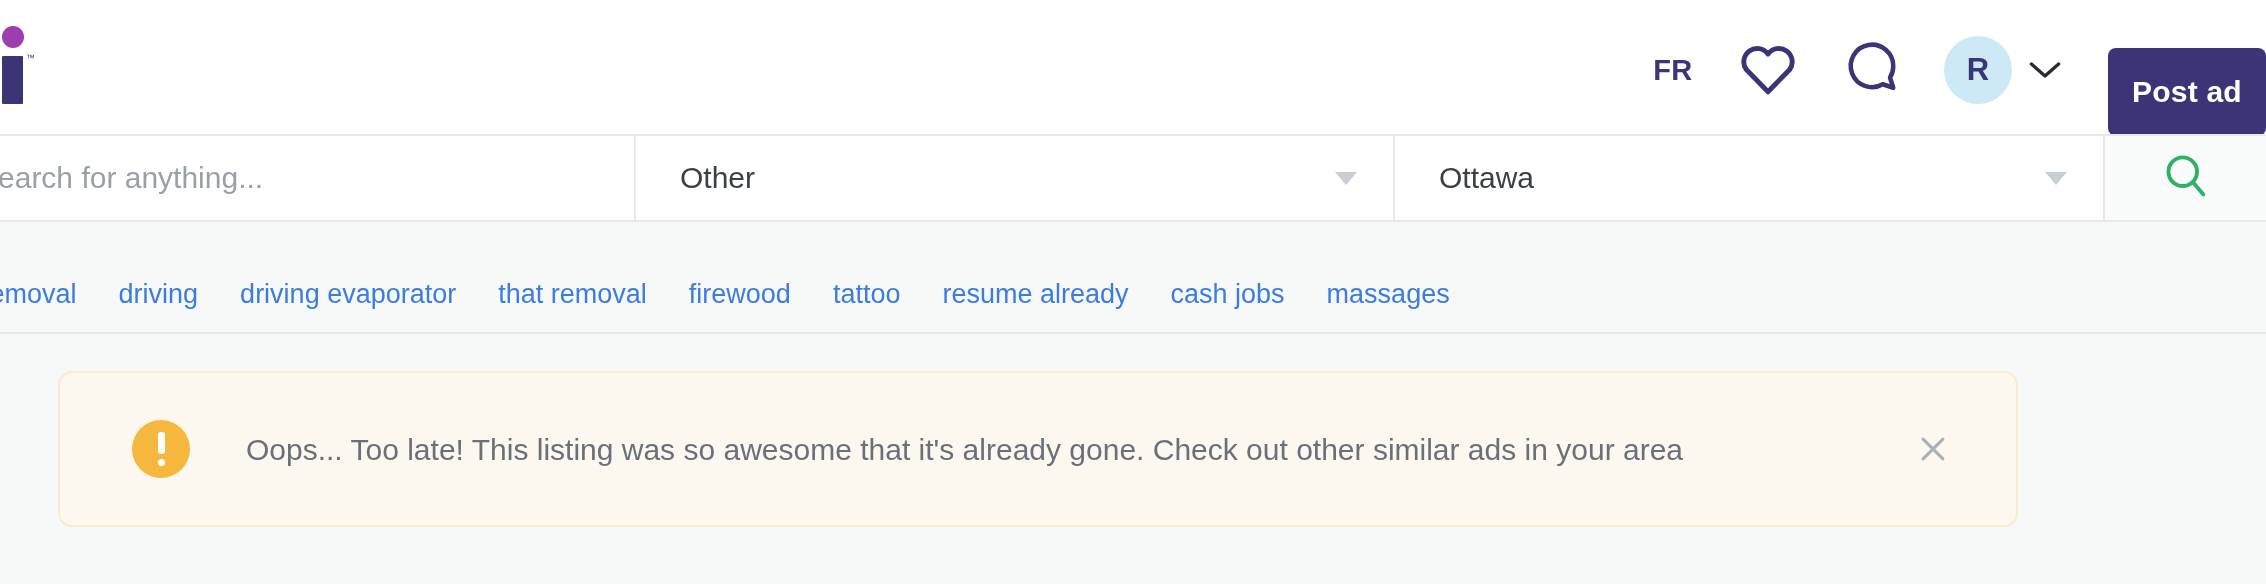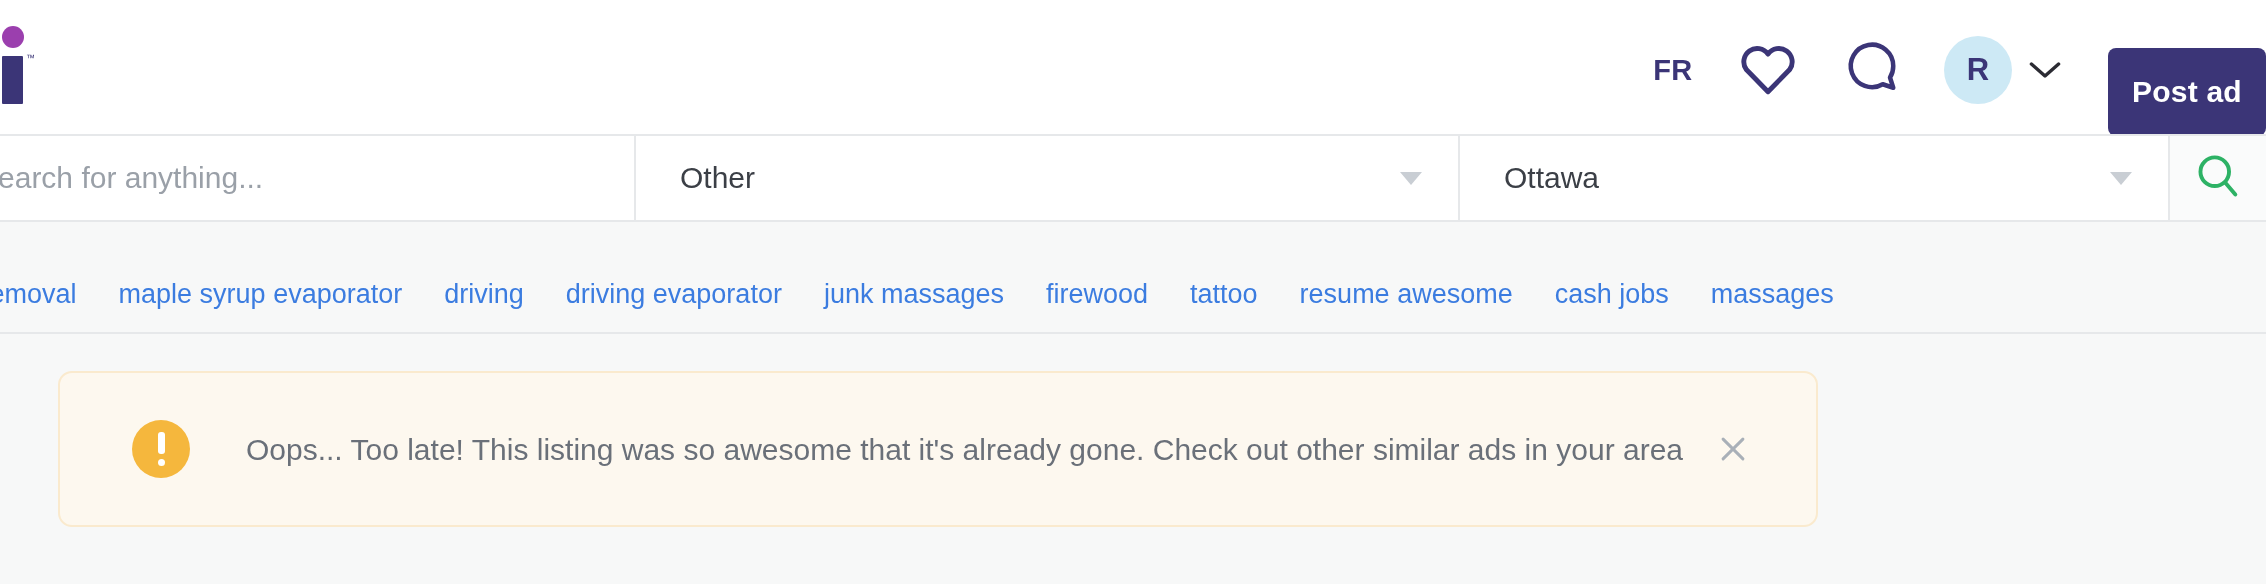--- a/index.html
+++ b/index.html
@@ -175,21 +175,21 @@
     opacity: 1;
   }
   .select-cell {
     display: flex;
     align-items: center;
     justify-content: space-between;
     box-sizing: border-box;
     padding: 0 36px 0 44px;
     border-right: 2px solid #e6e8ea;
   }
-  .select-cell.category { width: 824px; gap: 48px; }
+  .select-cell.category { width: 759px; gap: 48px; }
   .select-cell.location { width: 710px; }
   .select-value {
     font-size: 30px;
     color: #3b3f46;
   }
   .caret-down {
     width: 0;
     height: 0;
     border-left: 11px solid transparent;
     border-right: 11px solid transparent;
@@ -230,21 +230,21 @@
     font-size: 27px;
     text-decoration: none;
     cursor: pointer;
   }
 
   
   .alert {
     position: absolute;
     left: 58px;
     top: 371px;
-    width: 1760px;
+    width: 1960px;
     height: 156px;
     background: #fdf8ef;
     border: 2px solid #faeace;
     border-radius: 14px;
     box-sizing: border-box;
     display: flex;
     align-items: center;
   }
   .alert-icon {
     margin-left: 72px;
@@ -364,27 +364,26 @@
           <circle cx="10.5" cy="10" r="6.6"></circle>
           <path d="M15.4 15.1 20 20.5"></path>
         </svg>
       </span>
     </div>
   </div>
 
   <div class="trending">
     <div class="trending-inner">
       <a class="trending-link">snow removal</a>
-      <a class="trending-link">maple syrup evaporator</a>
       <a class="trending-link">driving</a>
       <a class="trending-link">driving evaporator</a>
-      <a class="trending-link">junk massages</a>
+      <a class="trending-link">that removal</a>
       <a class="trending-link">firewood</a>
       <a class="trending-link">tattoo</a>
-      <a class="trending-link">resume awesome</a>
+      <a class="trending-link">resume already</a>
       <a class="trending-link">cash jobs</a>
       <a class="trending-link">massages</a>
     </div>
   </div>
 
   <div class="alert">
     <span class="alert-icon">
       <span class="alert-bang"></span>
     </span>
     <span class="alert-text">Oops... Too late! This listing was so awesome that it's already gone. Check out other similar ads in your area</span>

